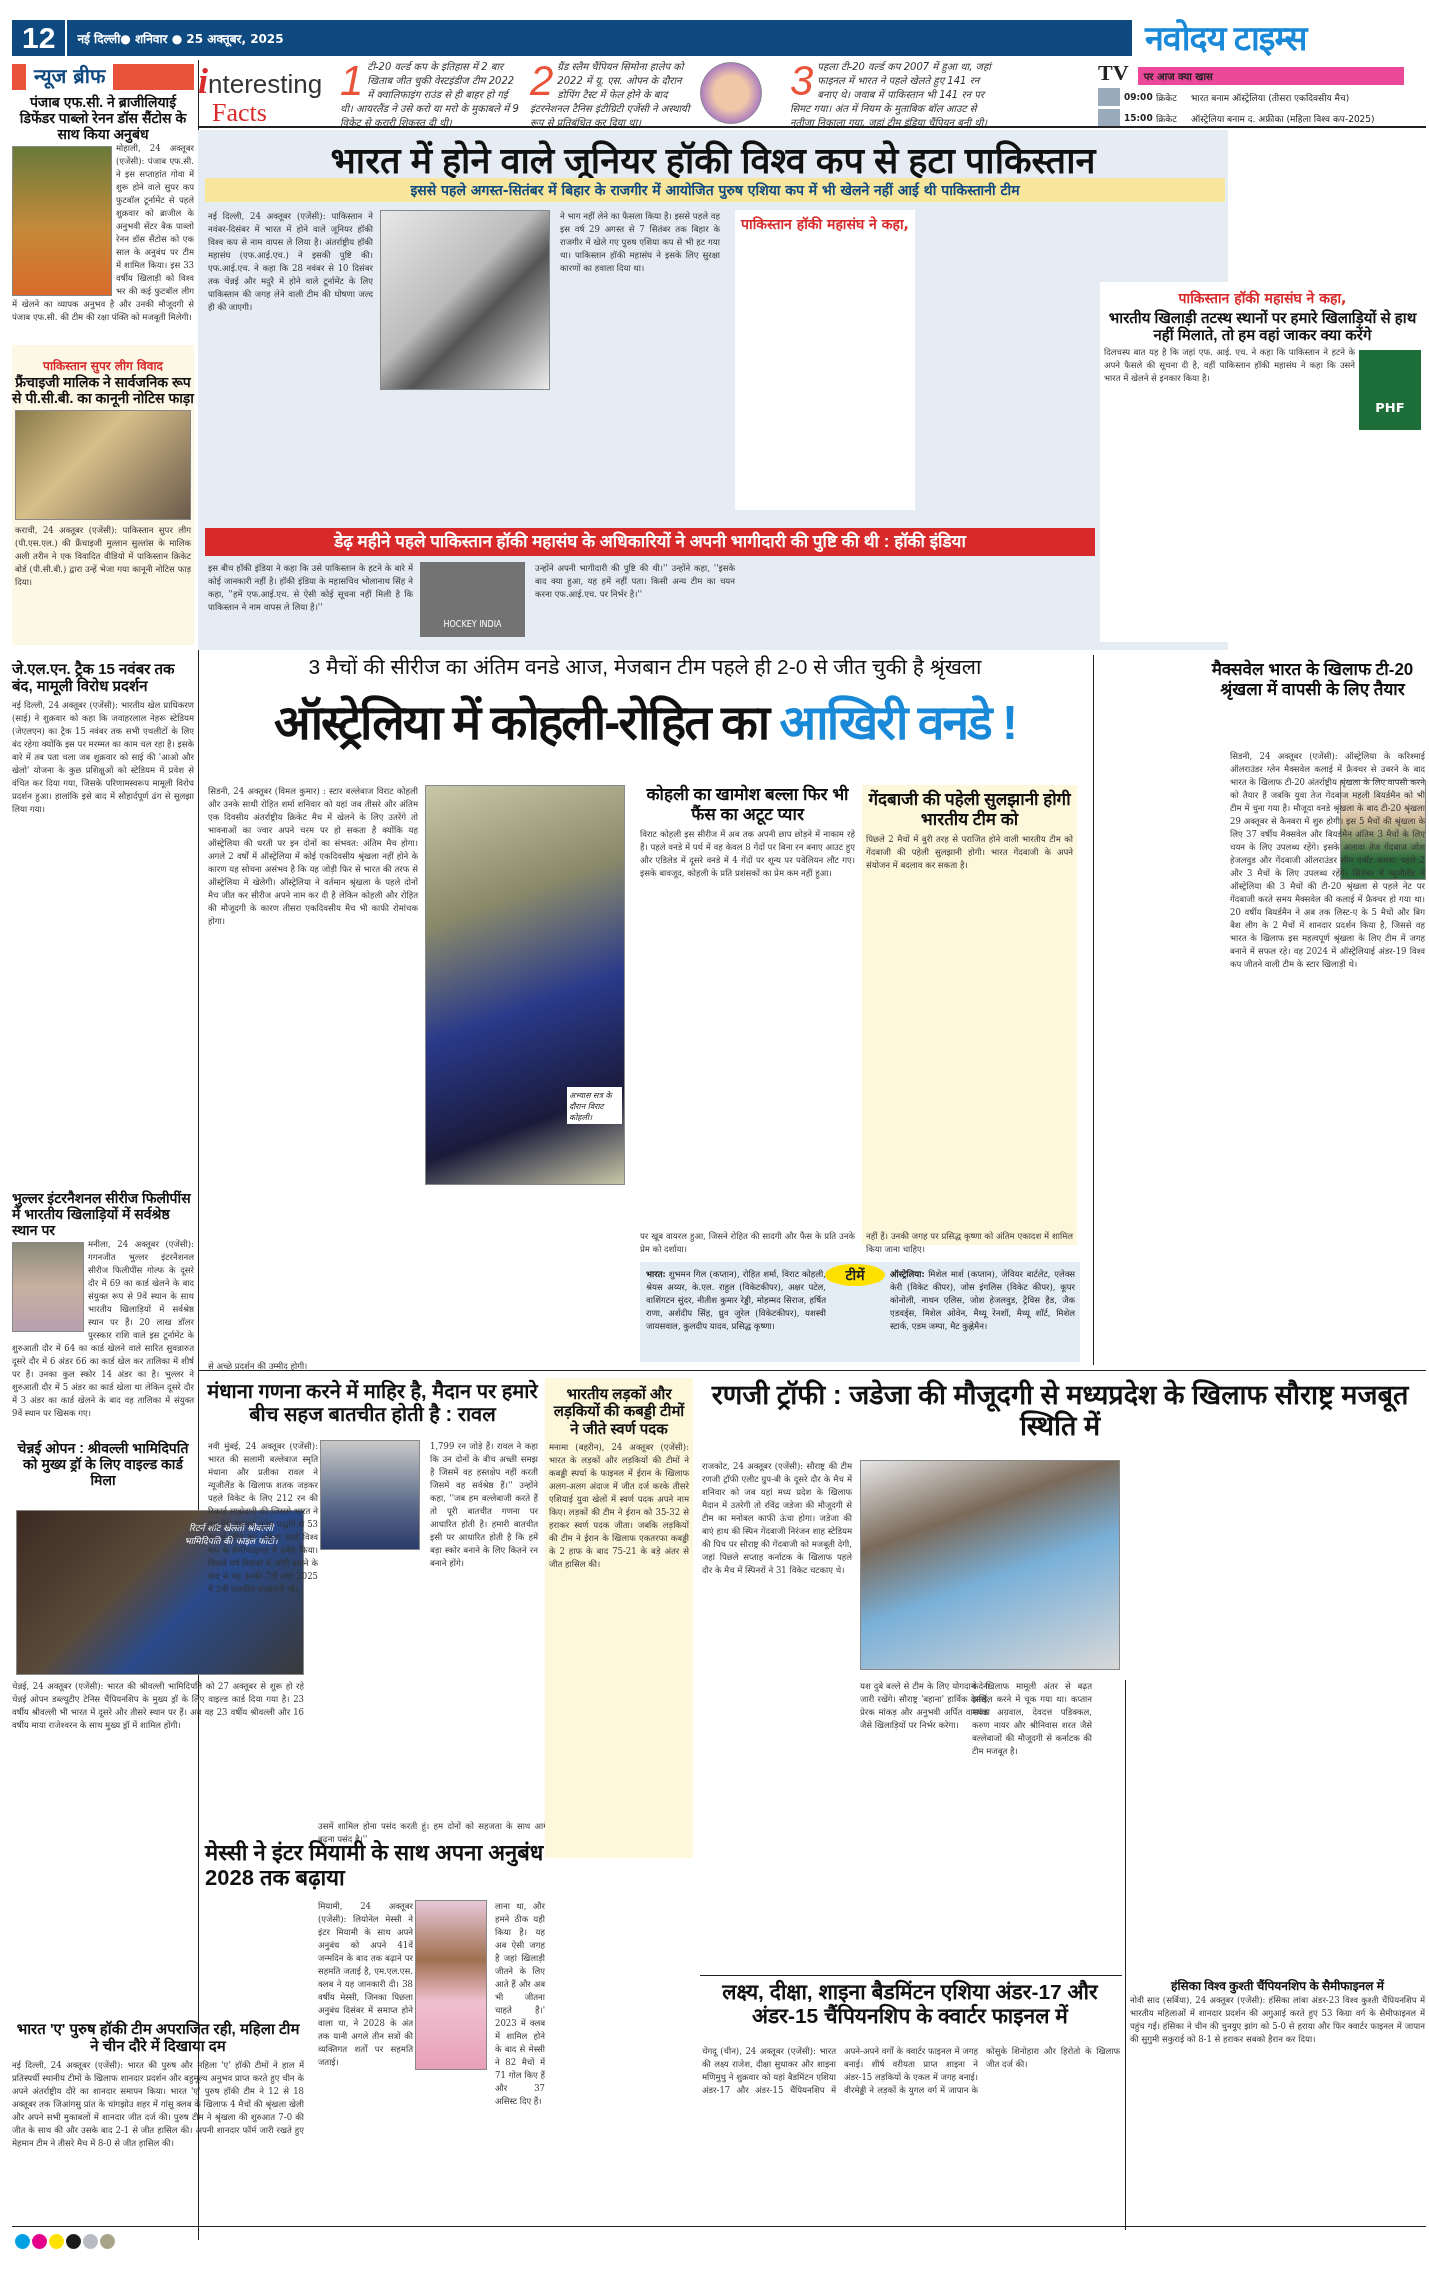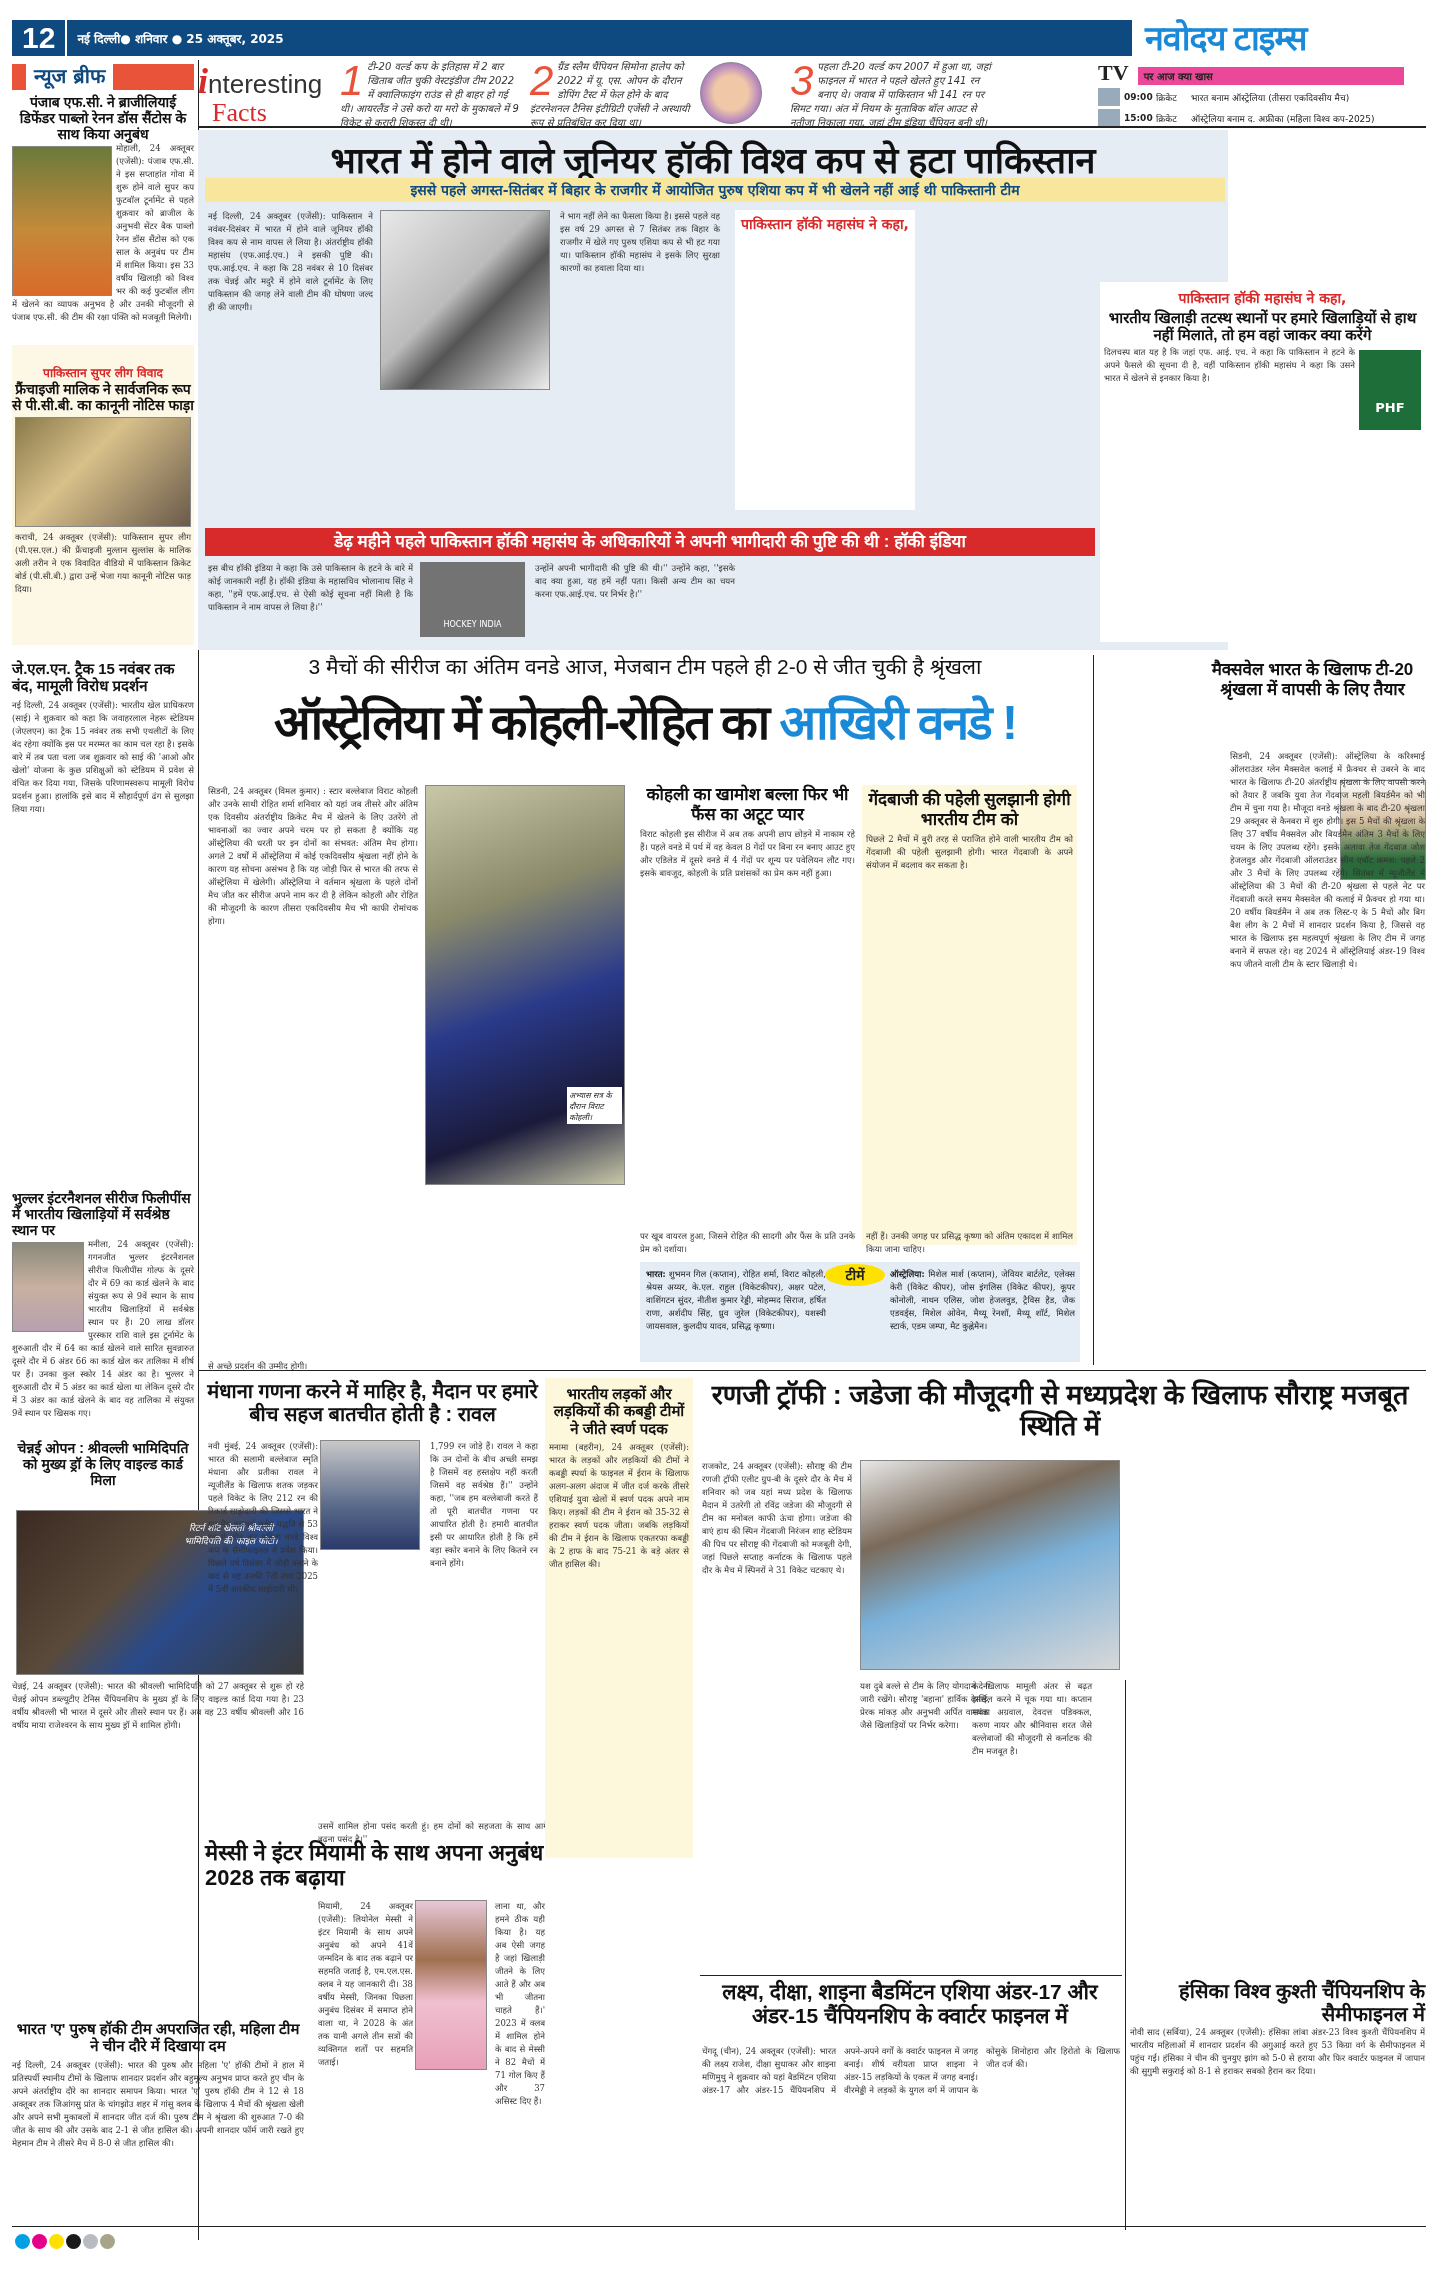--- a/index.html
+++ b/index.html
@@ -42,21 +42,21 @@
   </div>
 <div class="col-rule" style="left:198px;top:60px;height:2180px"></div>
 
 <div class="abs" style="left:12px;top:94px;width:182px">
   <div class="head" style="font-size:14px;text-align:center">पंजाब एफ.सी. ने ब्राजीलियाई डिफेंडर पाब्लो रेनन डॉस सैंटोस के साथ किया अनुबंध</div>
   <div class="photo" style="position:relative;float:left;width:100px;height:150px;margin:4px 4px 2px 0;background:linear-gradient(#6a7a3a,#c48a3a 55%,#d96a2a)"></div>
   <div class="body">मोहाली, 24 अक्तूबर (एजेंसी): पंजाब एफ.सी. ने इस सप्ताहांत गोवा में शुरू होने वाले सुपर कप फुटबॉल टूर्नामेंट से पहले शुक्रवार को ब्राजील के अनुभवी सेंटर बैक पाब्लो रेनन डॉस सैंटोस को एक साल के अनुबंध पर टीम में शामिल किया। इस 33 वर्षीय खिलाड़ी को विश्व भर की कई फुटबॉल लीग में खेलने का व्यापक अनुभव है और उनकी मौजूदगी से पंजाब एफ.सी. की टीम की रक्षा पंक्ति को मजबूती मिलेगी।</div>
 </div>
 
 <div class="abs" style="left:12px;top:345px;width:182px;height:300px;background:#fdf7e6">
-  <div style="color:#d82a2a;font-weight:bold;font-size:12px;text-align:center;padding-top:19px">पाकिस्तान सुपर लीग विवाद</div>
+  <div style="color:#d82a2a;font-weight:bold;font-size:12px;text-align:center;padding-top:12px">पाकिस्तान सुपर लीग विवाद</div>
   <div class="head" style="font-size:14px;text-align:center">फ्रैंचाइजी मालिक ने सार्वजनिक रूप से पी.सी.बी. का कानूनी नोटिस फाड़ा</div>
   <div class="photo" style="position:relative;width:176px;height:110px;margin:4px 3px;background:linear-gradient(135deg,#8a7a4a,#d8c08a 40%,#6a5a4a)"></div>
   <div class="body" style="padding:0 3px">कराची, 24 अक्तूबर (एजेंसी): पाकिस्तान सुपर लीग (पी.एस.एल.) की फ्रैंचाइजी मुल्तान सुल्तांस के मालिक अली तरीन ने एक विवादित वीडियो में पाकिस्तान क्रिकेट बोर्ड (पी.सी.बी.) द्वारा उन्हें भेजा गया कानूनी नोटिस फाड़ दिया।</div>
 </div>
 
 <div class="abs" style="left:12px;top:660px;width:182px">
   <div class="head" style="font-size:15px">जे.एल.एन. ट्रैक 15 नवंबर तक बंद, मामूली विरोध प्रदर्शन</div>
   <div class="body" style="margin-top:4px">नई दिल्ली, 24 अक्तूबर (एजेंसी): भारतीय खेल प्राधिकरण (साई) ने शुक्रवार को कहा कि जवाहरलाल नेहरू स्टेडियम (जेएलएन) का ट्रैक 15 नवंबर तक सभी एथलीटों के लिए बंद रहेगा क्योंकि इस पर मरम्मत का काम चल रहा है। इसके बारे में तब पता चला जब शुक्रवार को साई की 'आओ और खेलो' योजना के कुछ प्रशिक्षुओं को स्टेडियम में प्रवेश से वंचित कर दिया गया, जिसके परिणामस्वरूप मामूली विरोध प्रदर्शन हुआ। हालांकि इसे बाद में सौहार्दपूर्ण ढंग से सुलझा लिया गया।</div>
 </div>
 
@@ -187,21 +187,21 @@
 <div class="abs body" style="left:318px;top:1900px;width:95px">मियामी, 24 अक्तूबर (एजेंसी): लियोनेल मेस्सी ने इंटर मियामी के साथ अपने अनुबंध को अपने 41वें जन्मदिन के बाद तक बढ़ाने पर सहमति जताई है, एम.एल.एस. क्लब ने यह जानकारी दी। 38 वर्षीय मेस्सी, जिनका पिछला अनुबंध दिसंबर में समाप्त होने वाला था, ने 2028 के अंत तक यानी अगले तीन सत्रों की व्यक्तिगत शर्तों पर सहमति जताई।</div>
 <div class="photo" style="left:415px;top:1900px;width:72px;height:170px;background:linear-gradient(#e8c8d8,#a07050 35%,#f0c0d0 60%,#e8a0b8)"></div>
 <div class="abs body" style="left:495px;top:1900px;width:50px">लाना था, और हमने ठीक यही किया है। यह अब ऐसी जगह है जहां खिलाड़ी जीतने के लिए आते हैं और अब भी जीतना चाहते हैं।' 2023 में क्लब में शामिल होने के बाद से मेस्सी ने 82 मैचों में 71 गोल किए हैं और 37 असिस्ट दिए हैं।</div>
 
 <div class="hrule" style="left:700px;top:1975px;width:422px;height:1px"></div>
 <div class="abs head" style="left:700px;top:1980px;width:420px;text-align:center;font-size:21px">लक्ष्य, दीक्षा, शाइना बैडमिंटन एशिया अंडर-17 और अंडर-15 चैंपियनशिप के क्वार्टर फाइनल में</div>
 <div class="abs body" style="left:702px;top:2045px;width:418px;column-count:3;column-gap:8px;height:180px">चेंगदू (चीन), 24 अक्तूबर (एजेंसी): भारत की लक्ष्य राजेश, दीक्षा सुधाकर और शाइना मणिमुथु ने शुक्रवार को यहां बैडमिंटन एशिया अंडर-17 और अंडर-15 चैंपियनशिप में अपने-अपने वर्गों के क्वार्टर फाइनल में जगह बनाई। शीर्ष वरीयता प्राप्त शाइना ने अंडर-15 लड़कियों के एकल में जगह बनाई। वीरमेड्डी ने लड़कों के युगल वर्ग में जापान के कोसुके शिनोहारा और हिरोतो के खिलाफ जीत दर्ज की।</div>
 
 <div class="col-rule" style="left:1125px;top:1680px;height:550px"></div>
 <div class="abs" style="left:1130px;top:1980px;width:295px">
-  <div class="head" style="font-size:20px;text-align:right">हंसिका विश्व कुश्ती चैंपियनशिप के सैमीफाइनल में</div>
+  <div class="head" style="font-size:12px;text-align:center">हंसिका विश्व कुश्ती चैंपियनशिप के सैमीफाइनल में</div>
   <div class="body" style="margin-top:0">नोवी साद (सर्बिया), 24 अक्तूबर (एजेंसी): हंसिका लांबा अंडर-23 विश्व कुश्ती चैंपियनशिप में भारतीय महिलाओं में शानदार प्रदर्शन की अगुआई करते हुए 53 किग्रा वर्ग के सैमीफाइनल में पहुंच गईं। हंसिका ने चीन की चुनयुए झांग को 5-0 से हराया और फिर क्वार्टर फाइनल में जापान की सुगुमी सकुराई को 8-1 से हराकर सबको हैरान कर दिया।</div>
 </div>
 
 <div class="hrule" style="left:12px;top:2226px;width:1414px;height:1px"></div>
 <div class="cmyk" style="left:15px;background:#00a0e3"></div>
 <div class="cmyk" style="left:32px;background:#e5008a"></div>
 <div class="cmyk" style="left:49px;background:#ffe100"></div>
 <div class="cmyk" style="left:66px;background:#1a1a1a"></div>
 <div class="cmyk" style="left:83px;background:#b8bcc2"></div>
 <div class="cmyk" style="left:100px;background:#a8a48a"></div>

